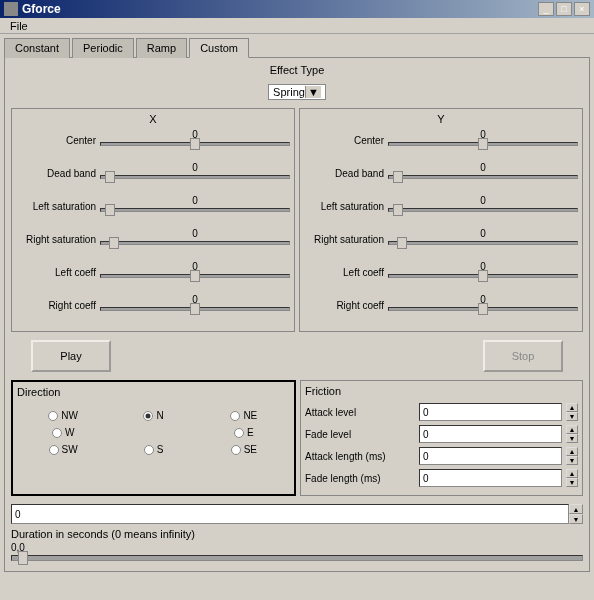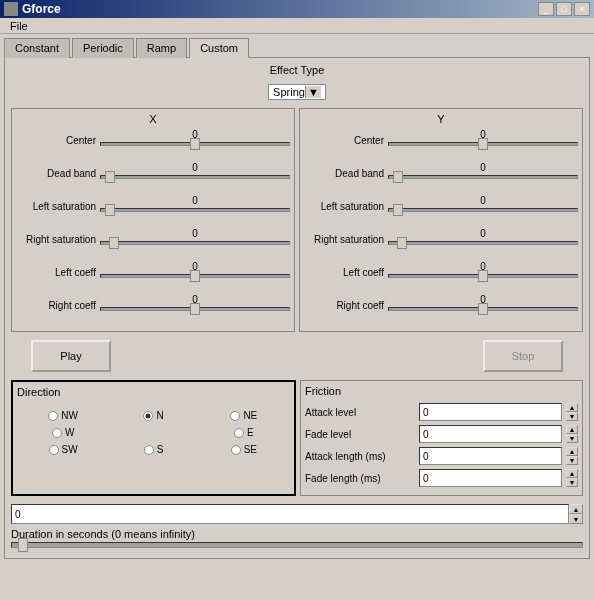--- a/index.html
+++ b/index.html
@@ -612,19 +612,20 @@
         <input class="section-input" value="0" type="text" style="">
         <div class="spinner-btns">
           <div class="spinner-up">▲</div>
           <div class="spinner-down">▼</div>
         </div>
       </div>
     </div>
 
     <div class="duration-section">
       <div class="section-label">Duration in seconds (0 means infinity)</div>
+      <div style="font-size:10px;margin-bottom:2px;">0,0</div>
       <div class="duration-slider-track">
         <div class="duration-thumb" style="left:2%;"></div>
       </div>
     </div>
 
   </div>
 </div>
 
 </body></html>

